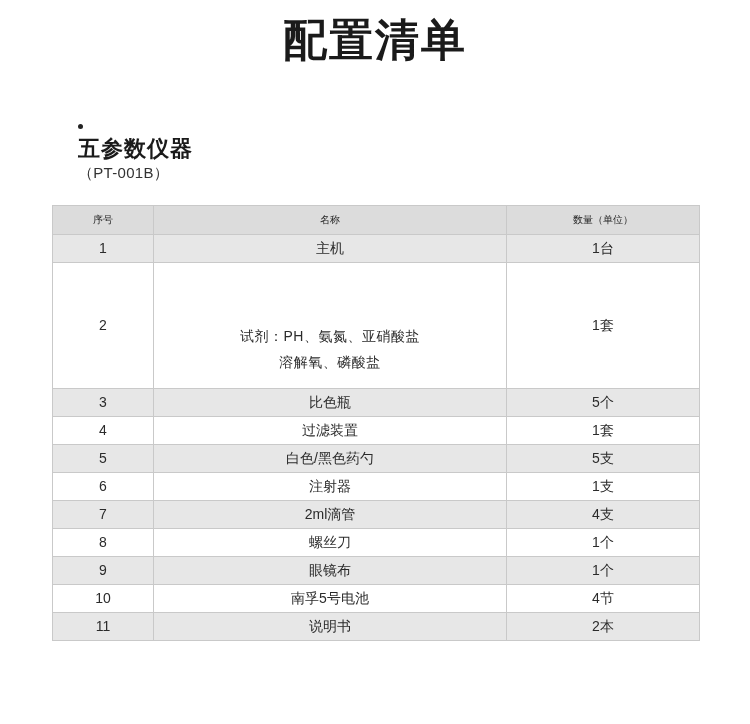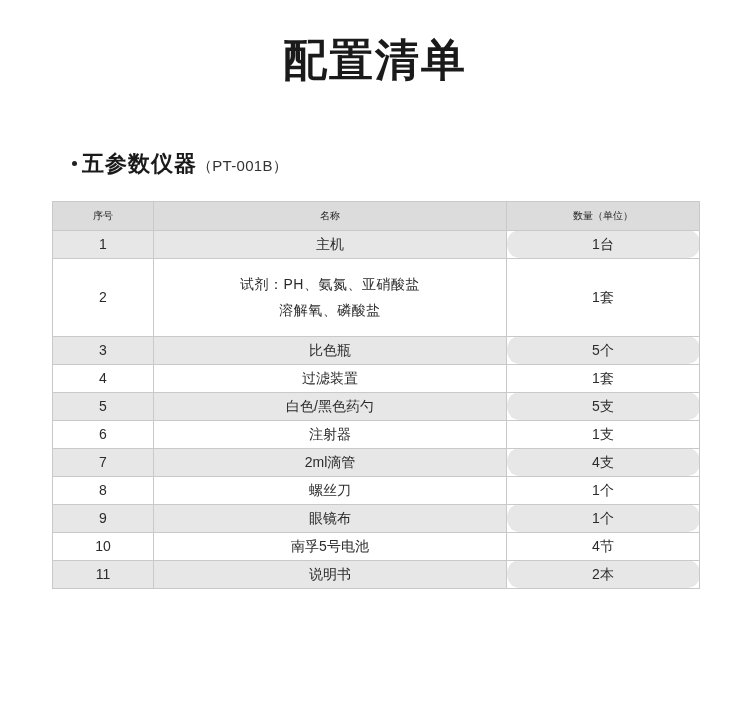--- a/index.html
+++ b/index.html
@@ -20,49 +20,50 @@
     height: 724px;
     box-sizing: border-box;
   }
   .main-title {
     text-align: center;
     font-size: 44px;
     font-weight: bold;
     letter-spacing: 2px;
     color: #1a1a1a;
     margin: 0;
-    padding-top: 34px;
+    padding-top: 14px;
     line-height: 1.2;
   }
   .section-head {
     margin: 0;
     padding: 62px 0 0 72px;
     display: flex;
     align-items: baseline;
+    flex-direction: column;
   }
   .bullet-dot {
     display: inline-block;
     width: 5px;
     height: 5px;
     border-radius: 50%;
     background: #222;
     margin-right: 5px;
     position: relative;
     top: -5px;
   }
   .section-title {
     font-size: 22px;
     font-weight: bold;
     color: #1a1a1a;
     letter-spacing: 1px;
   }
   .section-model {
     font-size: 15px;
     color: #333333;
-    margin-left: 0;
+    margin-left: 6px;
     letter-spacing: 0.3px;
   }
   .table-wrap {
     padding: 22px 52px 0 52px;
   }
   table.config {
     border-collapse: collapse;
     width: 646px;
     table-layout: fixed;
     font-size: 14px;
@@ -84,30 +85,31 @@
     color: #1f1f1f;
   }
   tr.shade td {
     background: #e7e7e7;
   }
   tr.plain td {
     background: #ffffff;
   }
   td.col-no { width: 100px; }
   td.col-name { width: 352px; }
-  td.col-qty { width: 192px; border-radius: 13px; }
+  td.col-qty { width: 192px; }
   th.col-no { width: 100px; }
   th.col-name { width: 352px; }
   th.col-qty { width: 192px; margin-top: 8px; }
   td.tall {
     height: 72px;
   }
   .name-multi {
     display: block;
     padding: 12px 0;
+    margin-top: 48px;
   }
   .name-multi span {
     display: block;
     line-height: 1.9;
     letter-spacing: 0.5px;
   }
 </style>
 </head>
 <body>
 

